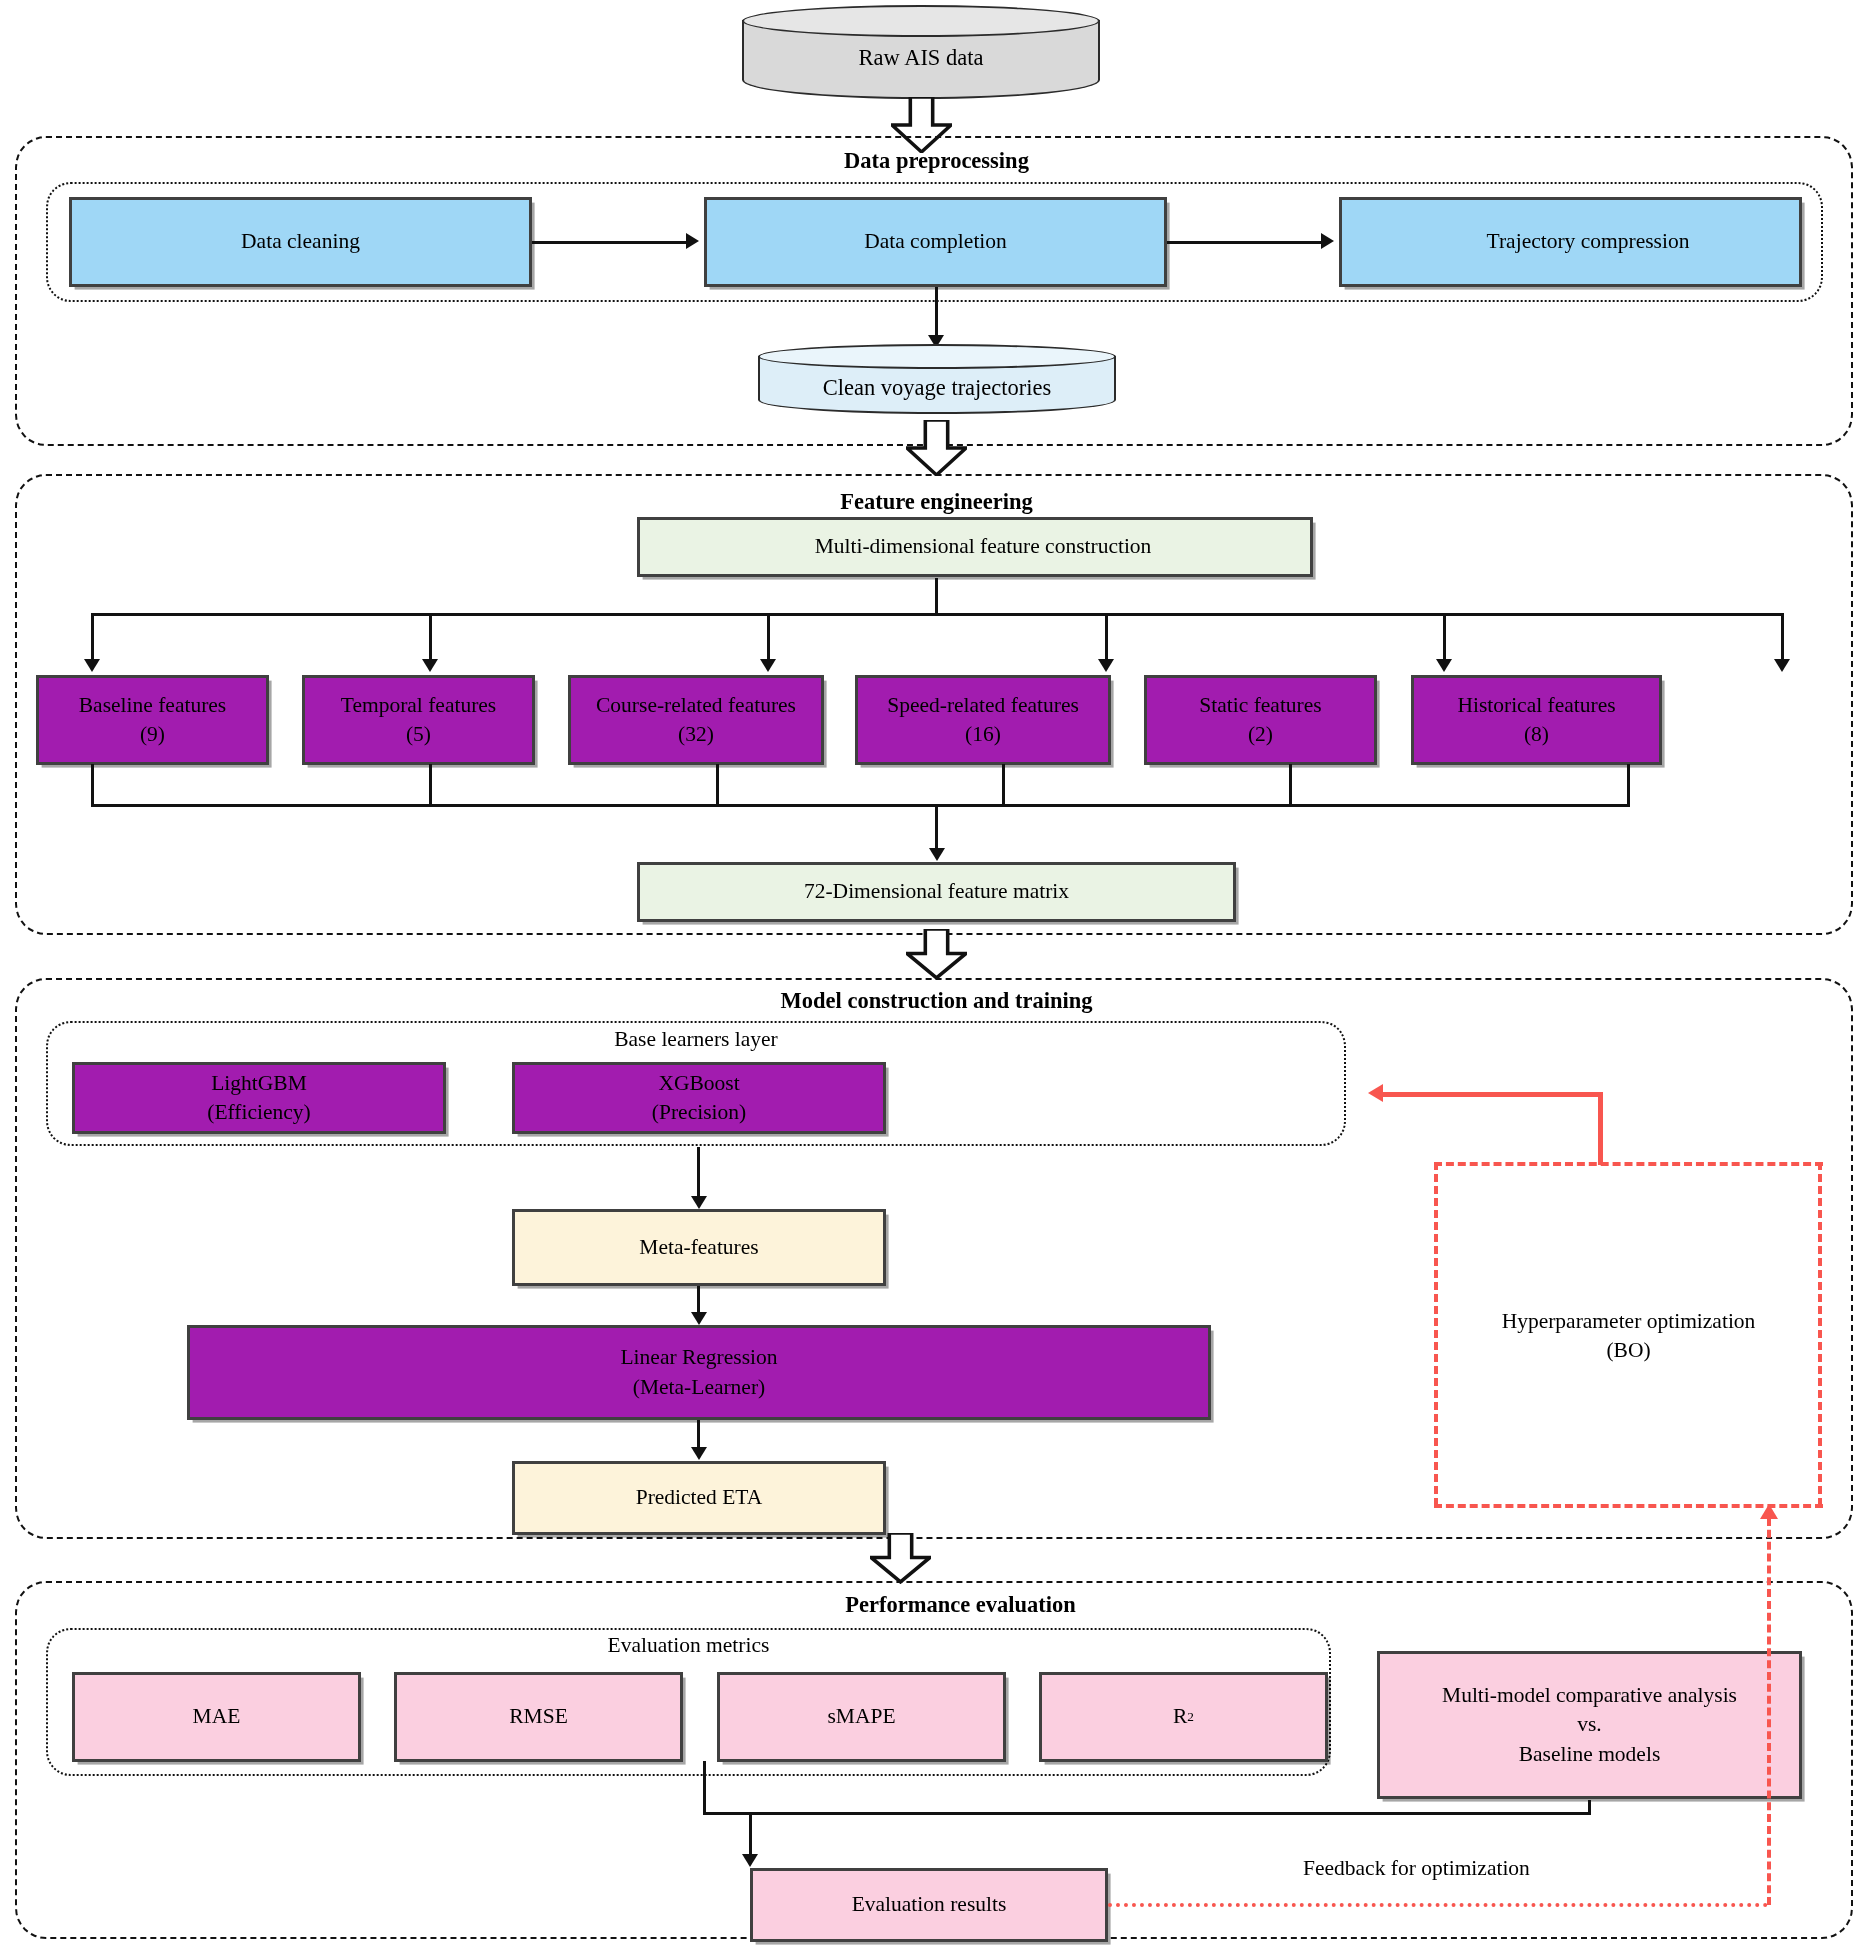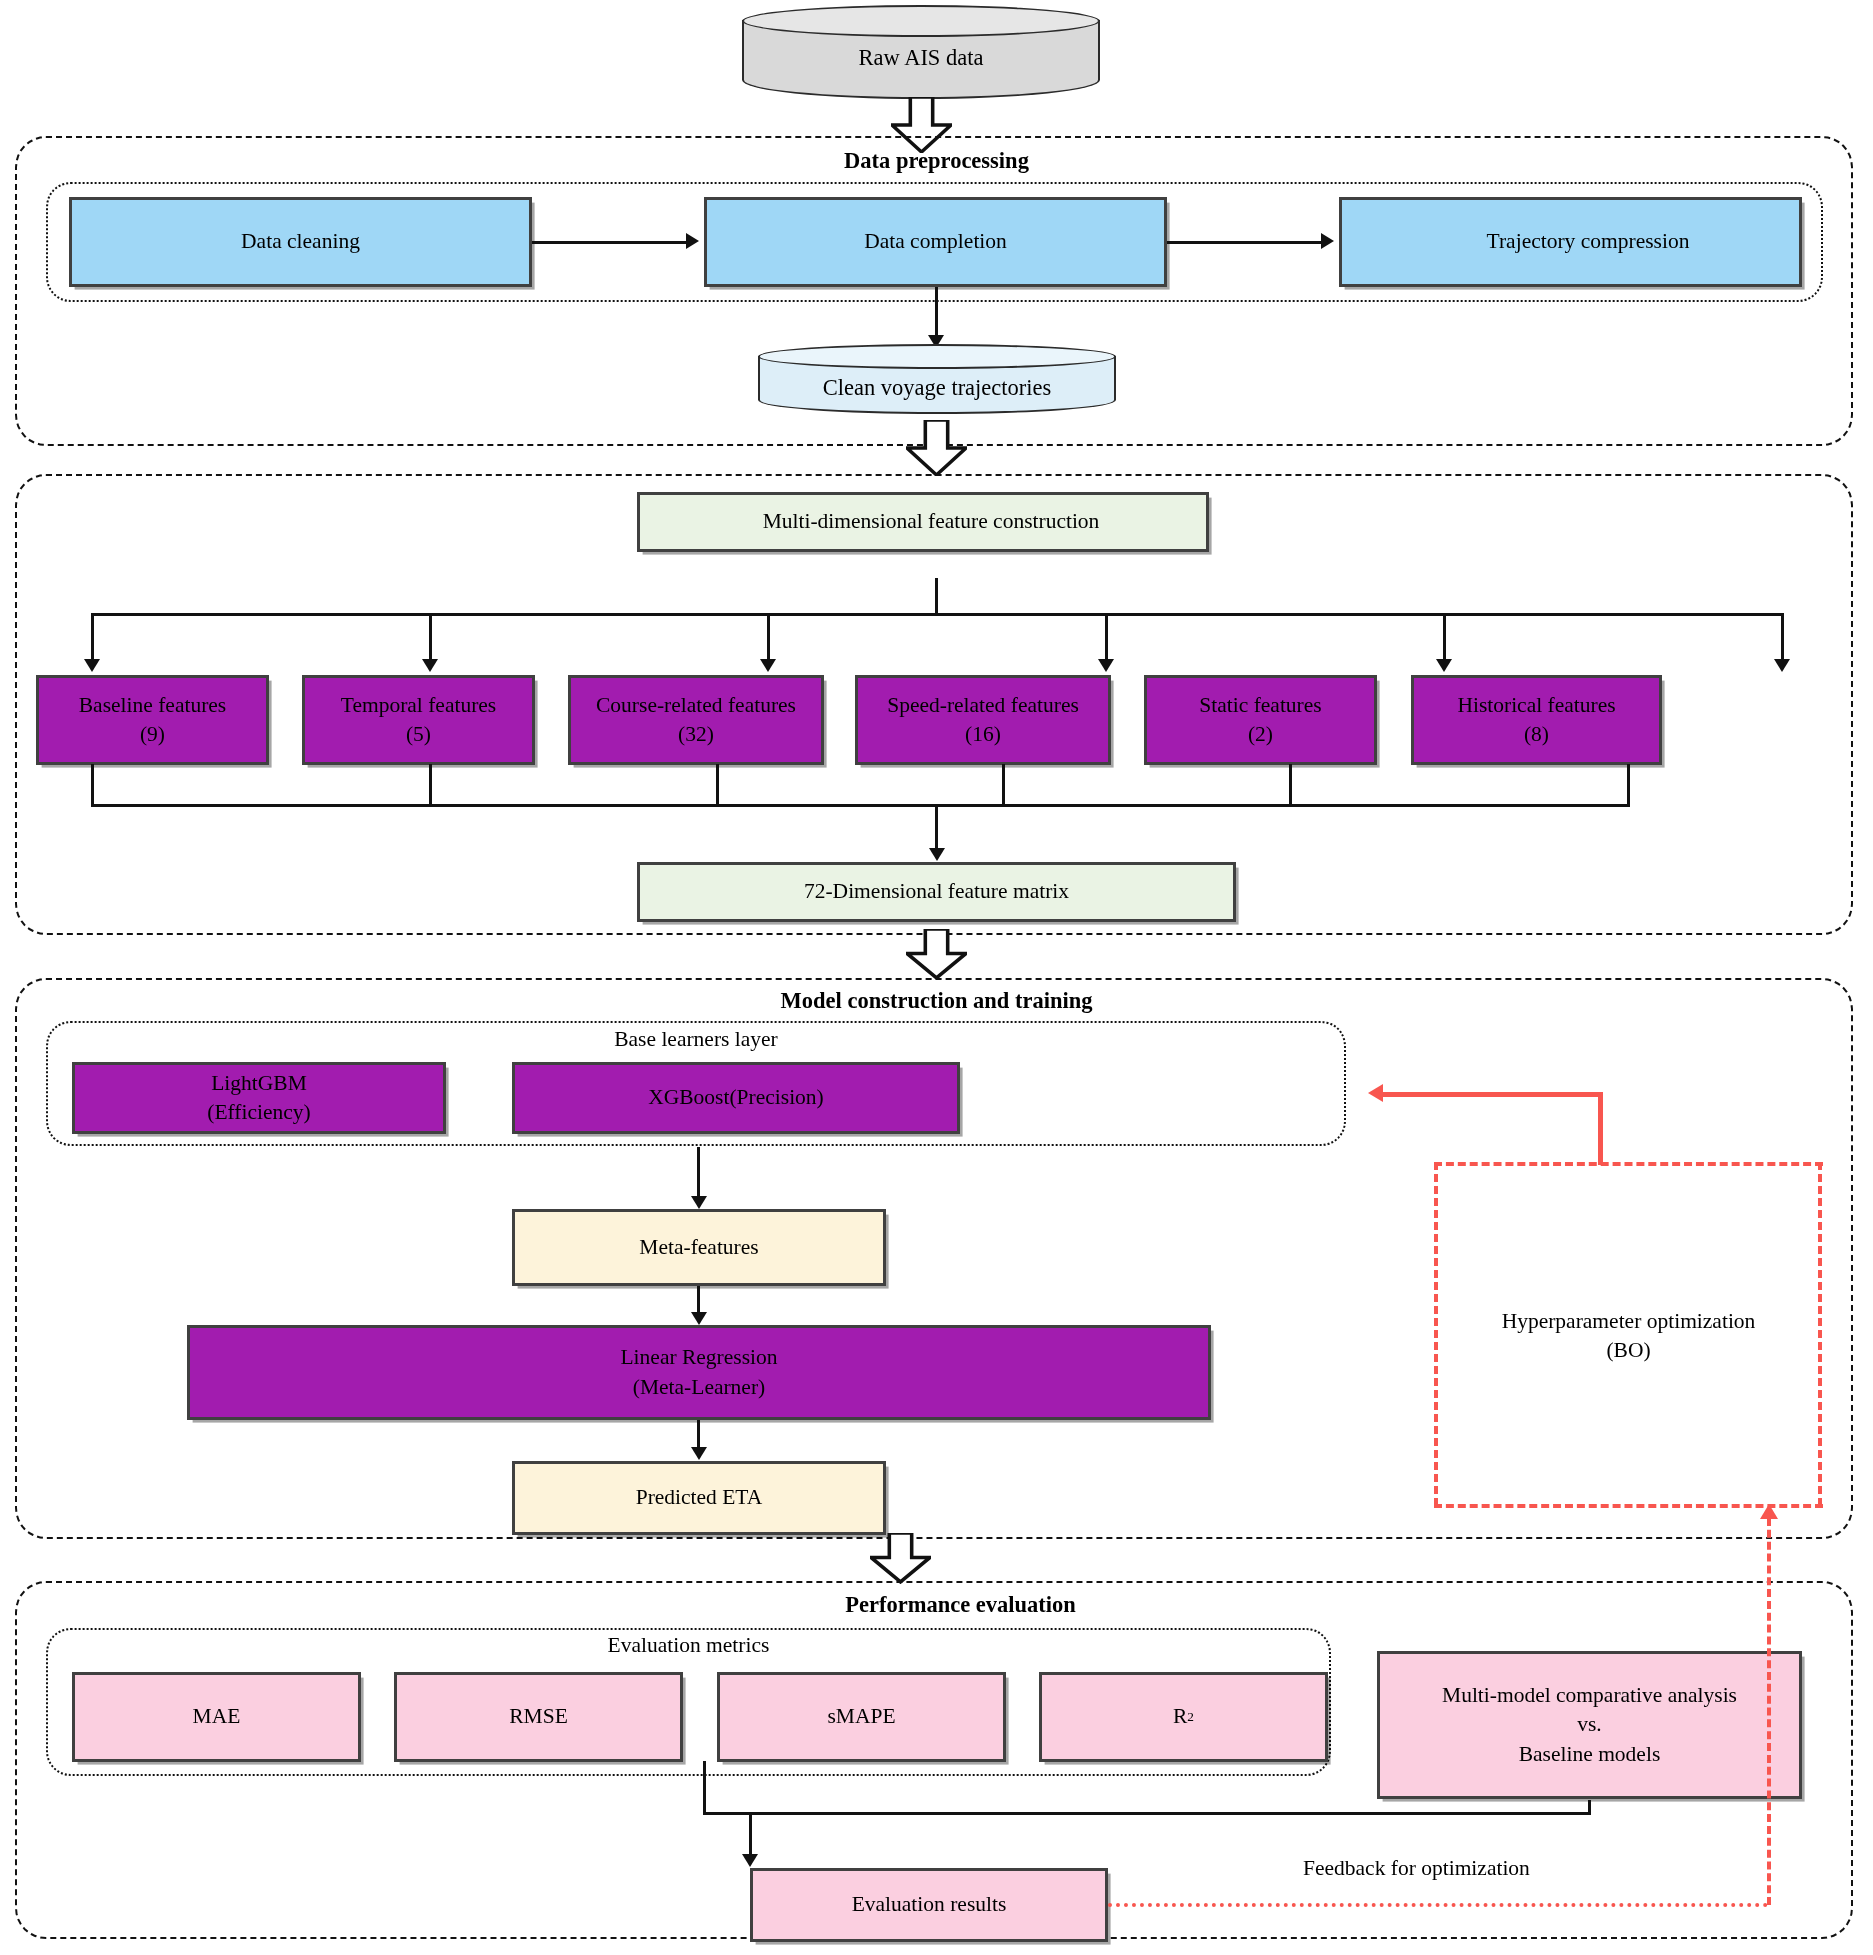--- a/index.html
+++ b/index.html
@@ -94,21 +94,21 @@
 
   <div class="blockarrow" style="left:906px;top:420px;">
     <svg width="61" height="56" viewBox="0 0 120 110">
       <polygon points="38,0 82,0 82,55 118,55 60,108 2,55 38,55" fill="#ffffff" stroke="#111" stroke-width="7"></polygon>
     </svg>
   </div>
 
   <div class="abs section" style="left:15.4px;top:474px;width:1838px;height:461px;"></div>
   <div class="abs section-title" style="left:0;top:489px;width:1873px;text-align:center;">Feature engineering</div>
 
-  <div class="abs box box-green-light ctr" style="left:637px;top:492px;width:572px;height:60px;padding-left:16px;">Multi-dimensional feature construction</div>
+  <div class="abs box box-green-light ctr" style="left:637px;top:517px;width:676px;height:60px;padding-left:16px;">Multi-dimensional feature construction</div>
 
   <div class="abs vline" style="left:935px;top:578px;width:2.6px;height:37px;"></div>
   <div class="abs hline" style="left:92px;top:613px;width:1690px;"></div>
 
   <div class="abs vline" style="left:91px;top:613px;width:2.6px;height:49px;"></div>
   <div class="abs arrow-down" style="left:84px;top:659px;"></div>
   <div class="abs vline" style="left:429px;top:613px;width:2.6px;height:49px;"></div>
   <div class="abs arrow-down" style="left:422px;top:659px;"></div>
   <div class="abs vline" style="left:767px;top:613px;width:2.6px;height:49px;"></div>
   <div class="abs arrow-down" style="left:760px;top:659px;"></div>
@@ -165,21 +165,21 @@
   <div class="abs section" style="left:15.4px;top:978px;width:1838px;height:561px;"></div>
   <div class="abs section-title" style="left:0;top:988px;width:1873px;text-align:center;">Model construction and training</div>
 
   <div class="abs subsection" style="left:46px;top:1021px;width:1300px;height:125px;"></div>
   <div class="abs sub-title" style="left:46px;top:1027px;width:1300px;text-align:center;">Base learners layer</div>
 
   <div class="abs box box-yellow ctr" style="left:72px;top:1062px;width:374px;height:72px;flex-direction:column;">
     <span>LightGBM</span>
     <span>(Efficiency)</span>
   </div>
-  <div class="abs box box-yellow ctr" style="left:512px;top:1062px;width:448px;height:72px;flex-direction:row;">
+  <div class="abs box box-yellow ctr" style="left:512px;top:1062px;width:374px;height:72px;flex-direction:column;">
     <span>XGBoost</span>
     <span>(Precision)</span>
   </div>
 
   <div class="abs vline" style="left:697px;top:1147px;width:2.6px;height:54px;"></div>
   <div class="abs arrow-down" style="left:691px;top:1196px;"></div>
 
   <div class="abs box box-yellow-light ctr" style="left:512px;top:1209px;width:374px;height:77px;">Meta-features</div>
 
   <div class="abs vline" style="left:697px;top:1286px;width:2.6px;height:30px;"></div>

